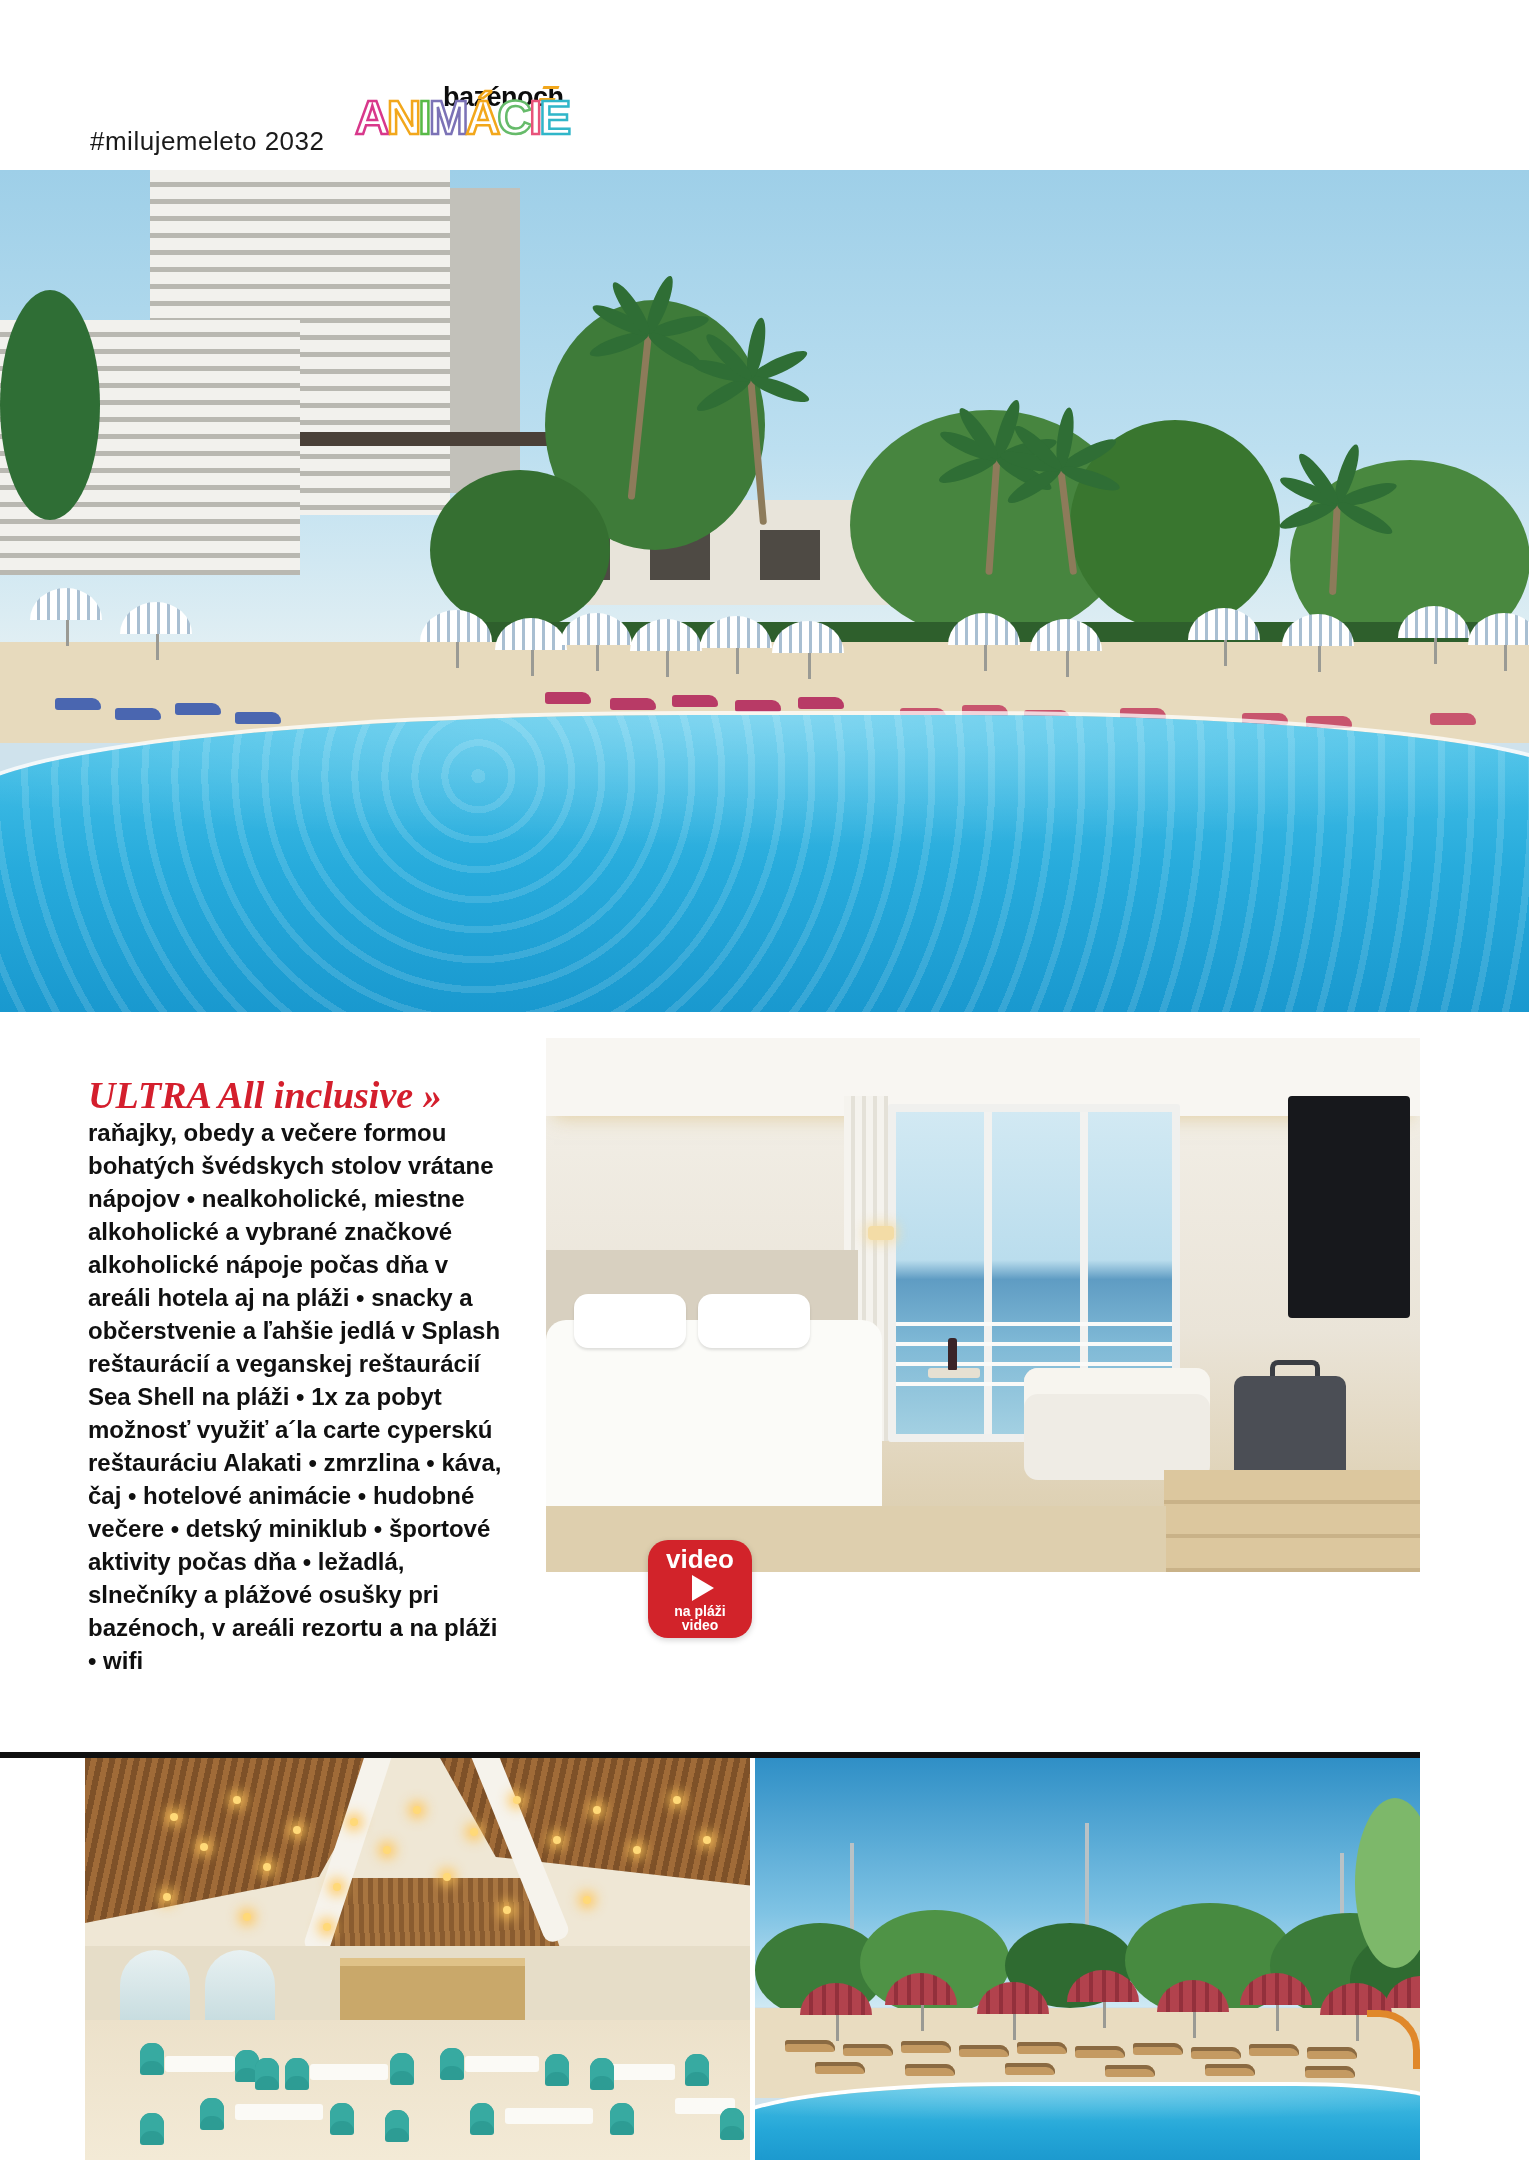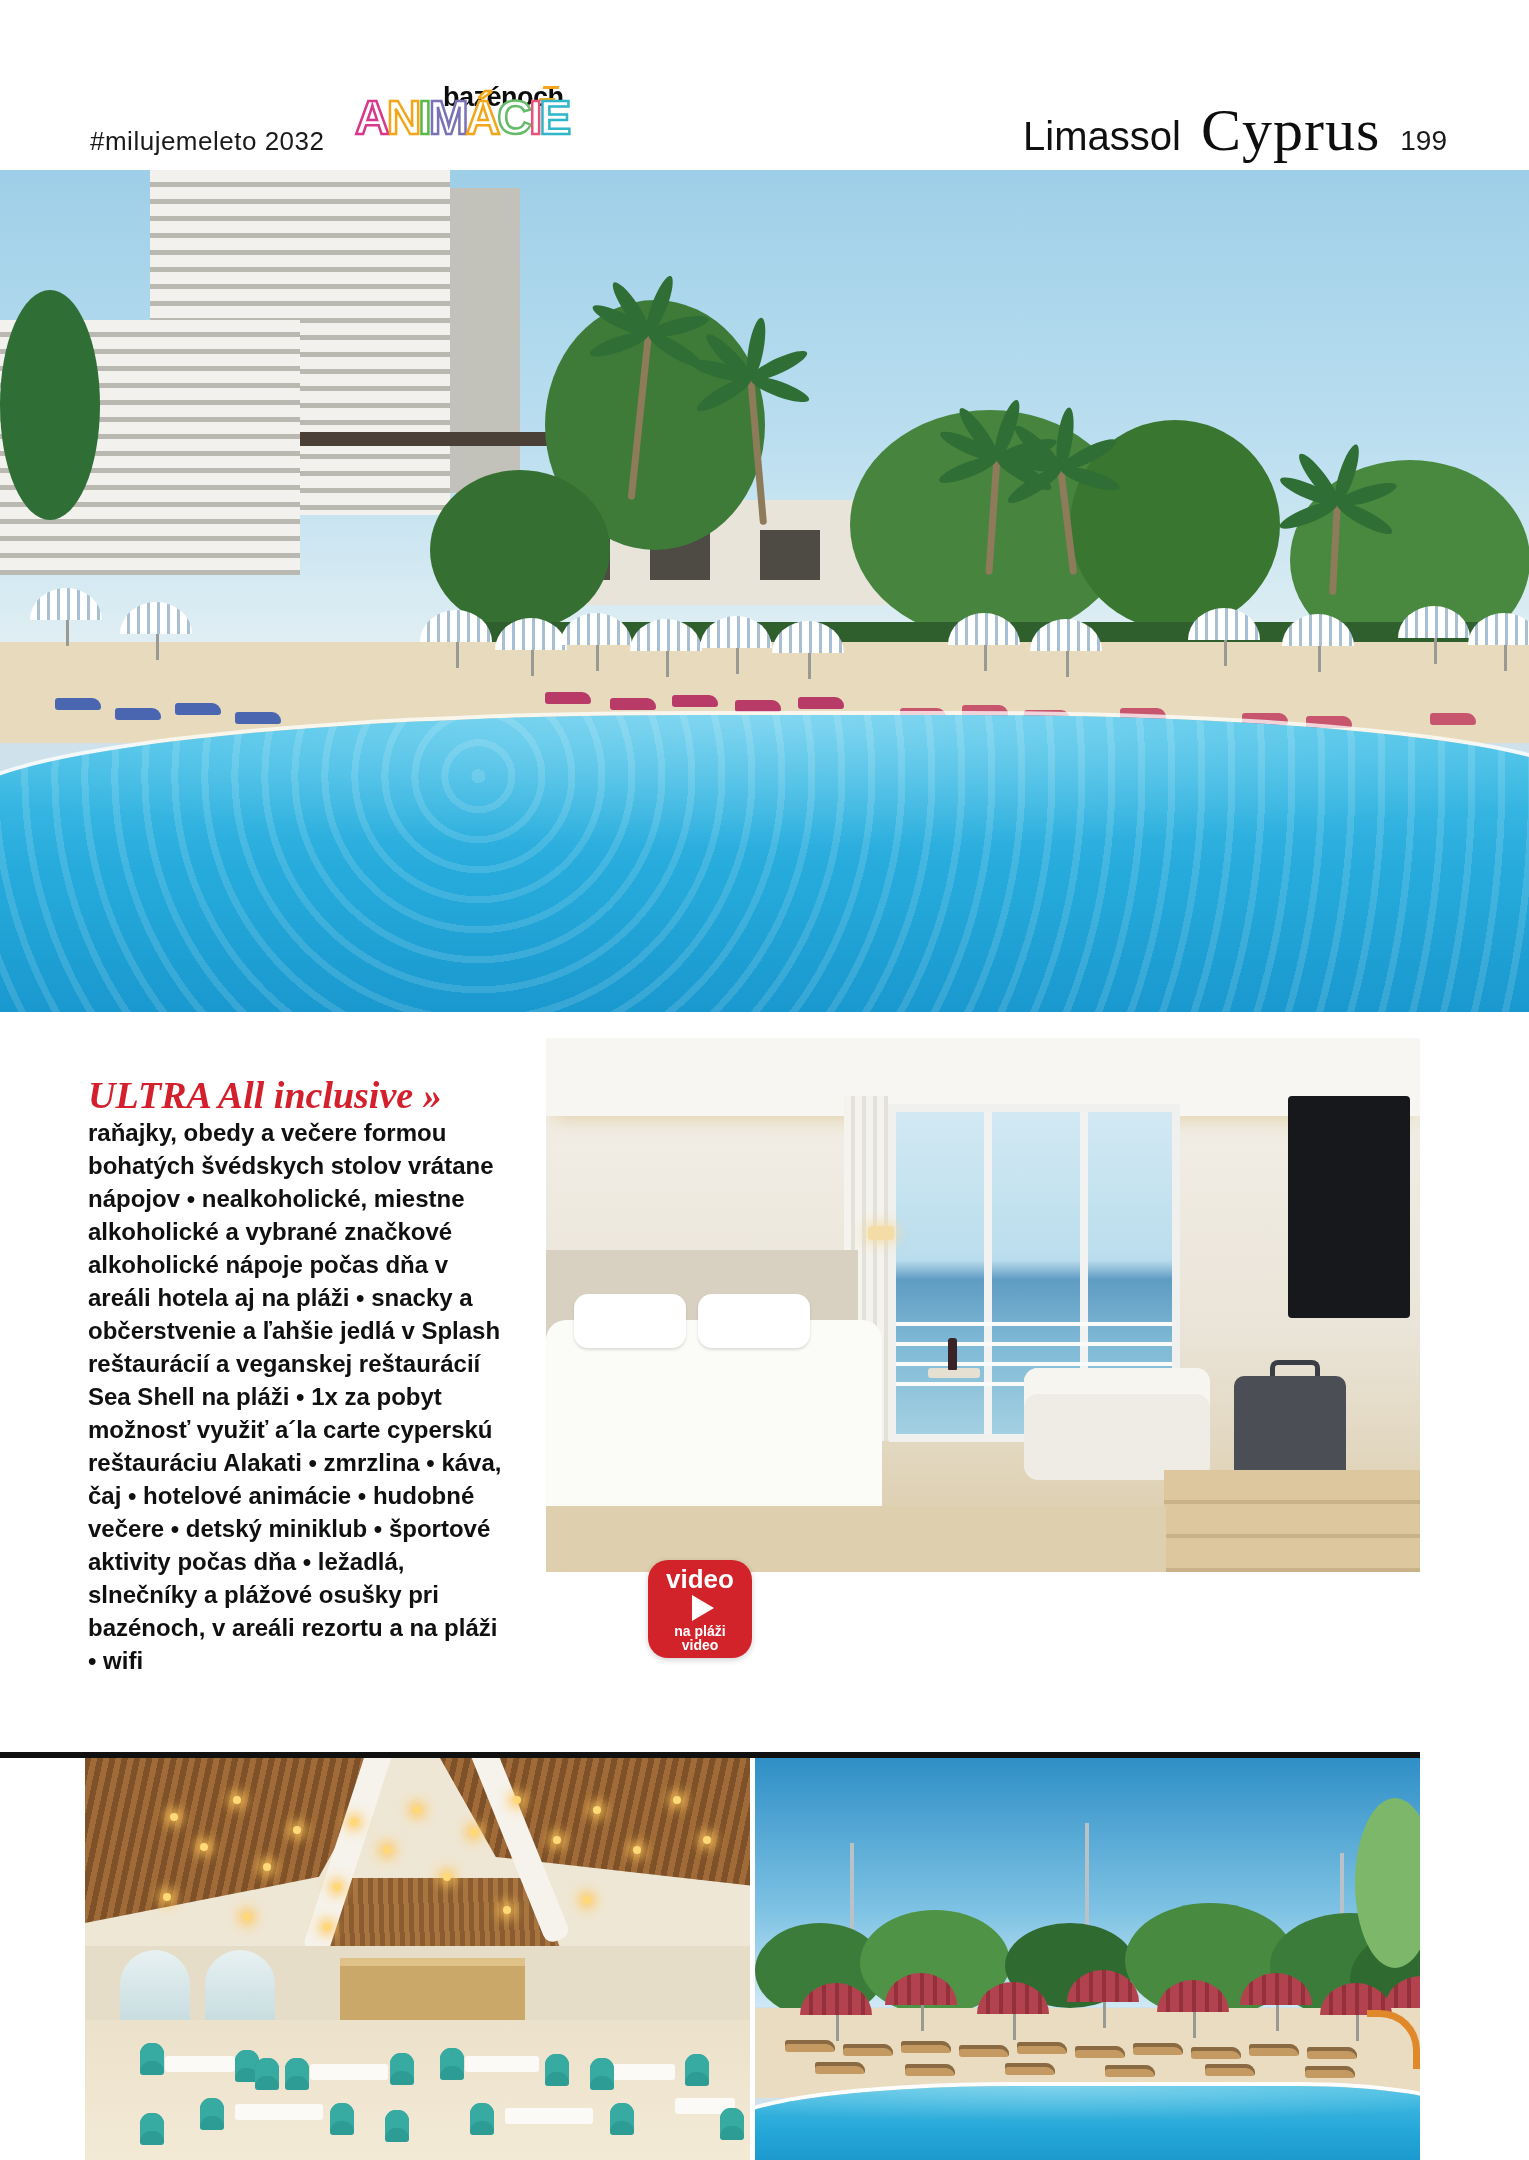--- a/index.html
+++ b/index.html
@@ -136,25 +136,20 @@
   <div class="abs hashtag">#milujemeleto 2032</div>
 
   <div class="abs logo">
     <div class="logo-top">bazénoch</div>
     <div class="logo-mark"></div>
     <div class="logo-row">
       <span class="logo-letter" style="color: rgb(216, 56, 139); -webkit-text-fill-color: rgb(255, 255, 255); text-shadow: rgb(216, 56, 139) 0px 0px 1px;">A</span><span class="logo-letter" style="color: rgb(242, 167, 27); -webkit-text-fill-color: rgb(255, 255, 255); text-shadow: rgb(242, 167, 27) 0px 0px 1px;">N</span><span class="logo-letter" style="color: rgb(88, 185, 71); -webkit-text-fill-color: rgb(255, 255, 255); text-shadow: rgb(88, 185, 71) 0px 0px 1px;">I</span><span class="logo-letter" style="color: rgb(123, 114, 182); -webkit-text-fill-color: rgb(255, 255, 255); text-shadow: rgb(123, 114, 182) 0px 0px 1px;">M</span><span class="logo-letter" style="color: rgb(242, 167, 27); -webkit-text-fill-color: rgb(255, 255, 255); text-shadow: rgb(242, 167, 27) 0px 0px 1px;">Á</span><span class="logo-letter" style="color: rgb(102, 187, 106); -webkit-text-fill-color: rgb(255, 255, 255); text-shadow: rgb(102, 187, 106) 0px 0px 1px;">C</span><span class="logo-letter" style="color: rgb(232, 83, 122); -webkit-text-fill-color: rgb(255, 255, 255); text-shadow: rgb(232, 83, 122) 0px 0px 1px;">I</span><span class="logo-letter" style="color: rgb(48, 182, 201); -webkit-text-fill-color: rgb(255, 255, 255); text-shadow: rgb(48, 182, 201) 0px 0px 1px;">E</span>
     </div>
   </div>
 
-  <div class="abs hdr-right">
-    <span class="loc">Limassol</span>
-    <span class="country">Cyprus</span>
-    <span class="pageno">199</span>
-  </div>
 
   <div class="abs photo ph-main" id="phMain" aria-label="hotel pool terrace with high-rise building, palm trees and parasols">
     <div class="abs sky-main"></div>
     <div class="abs bld" style="left:150px;top:0;width:300px;height:345px;"></div>
     <div class="abs bld-side" style="left:450px;top:18px;width:70px;height:305px;"></div>
     <div class="abs bld" style="left:0;top:150px;width:300px;height:255px;"></div>
     <div class="abs pergola" style="left:300px;top:262px;width:262px;height:14px;"></div>
     <div class="abs lowbld" style="left:520px;top:330px;width:370px;height:105px;">
       <div class="abs win-dark" style="left:30px;top:30px;width:60px;height:50px;"></div>
       <div class="abs win-dark" style="left:130px;top:30px;width:60px;height:50px;"></div>
@@ -281,21 +276,21 @@
     </div>
     <div class="abs small-table"></div>
     <div class="abs bottle"></div>
     <div class="abs sofa"></div>
     <div class="abs lug-handle"></div>
     <div class="abs luggage"></div>
     <div class="abs dresser"></div>
     <div class="abs floor-room"></div>
   </div>
 
-  <div class="abs badge" style="background: rgb(210, 35, 42); margin-top: 20px;">
+  <div class="abs badge" style="background: rgb(210, 35, 42);">
     <div class="badge-title">video</div>
     <div class="play"></div>
     <div class="badge-sub">na pláži</div>
     <div class="badge-sub">video</div>
   </div>
 
   <div class="abs rule"></div>
 
   <div class="abs photo ph-rest" aria-label="buffet restaurant with wooden ceiling and teal chairs">
     <div class="abs rest-bg"></div>

